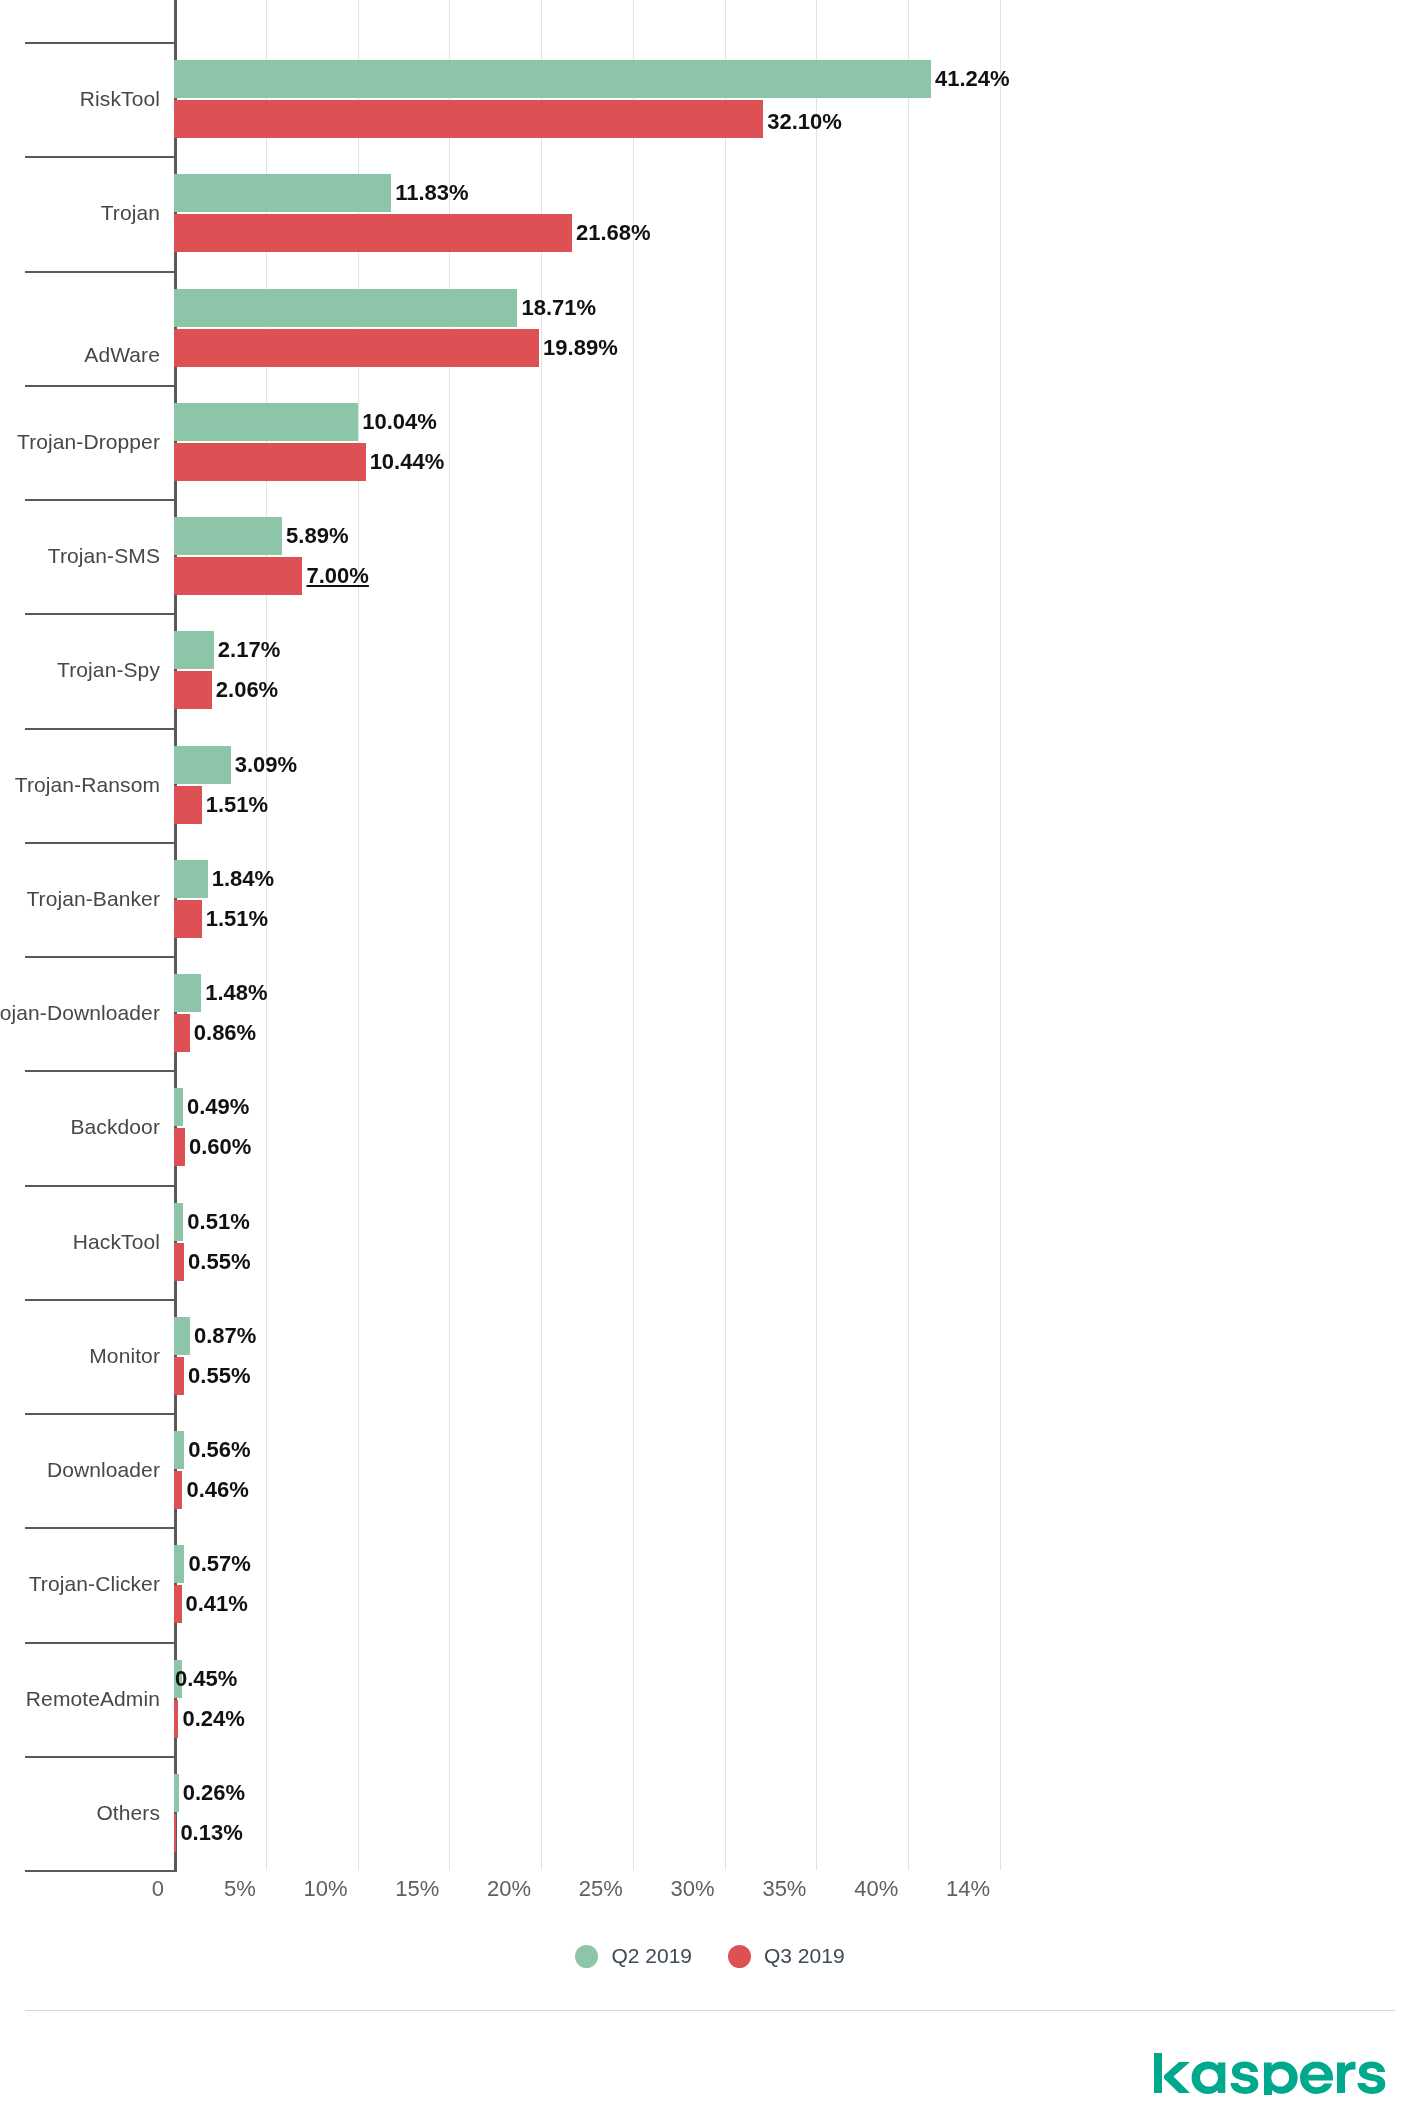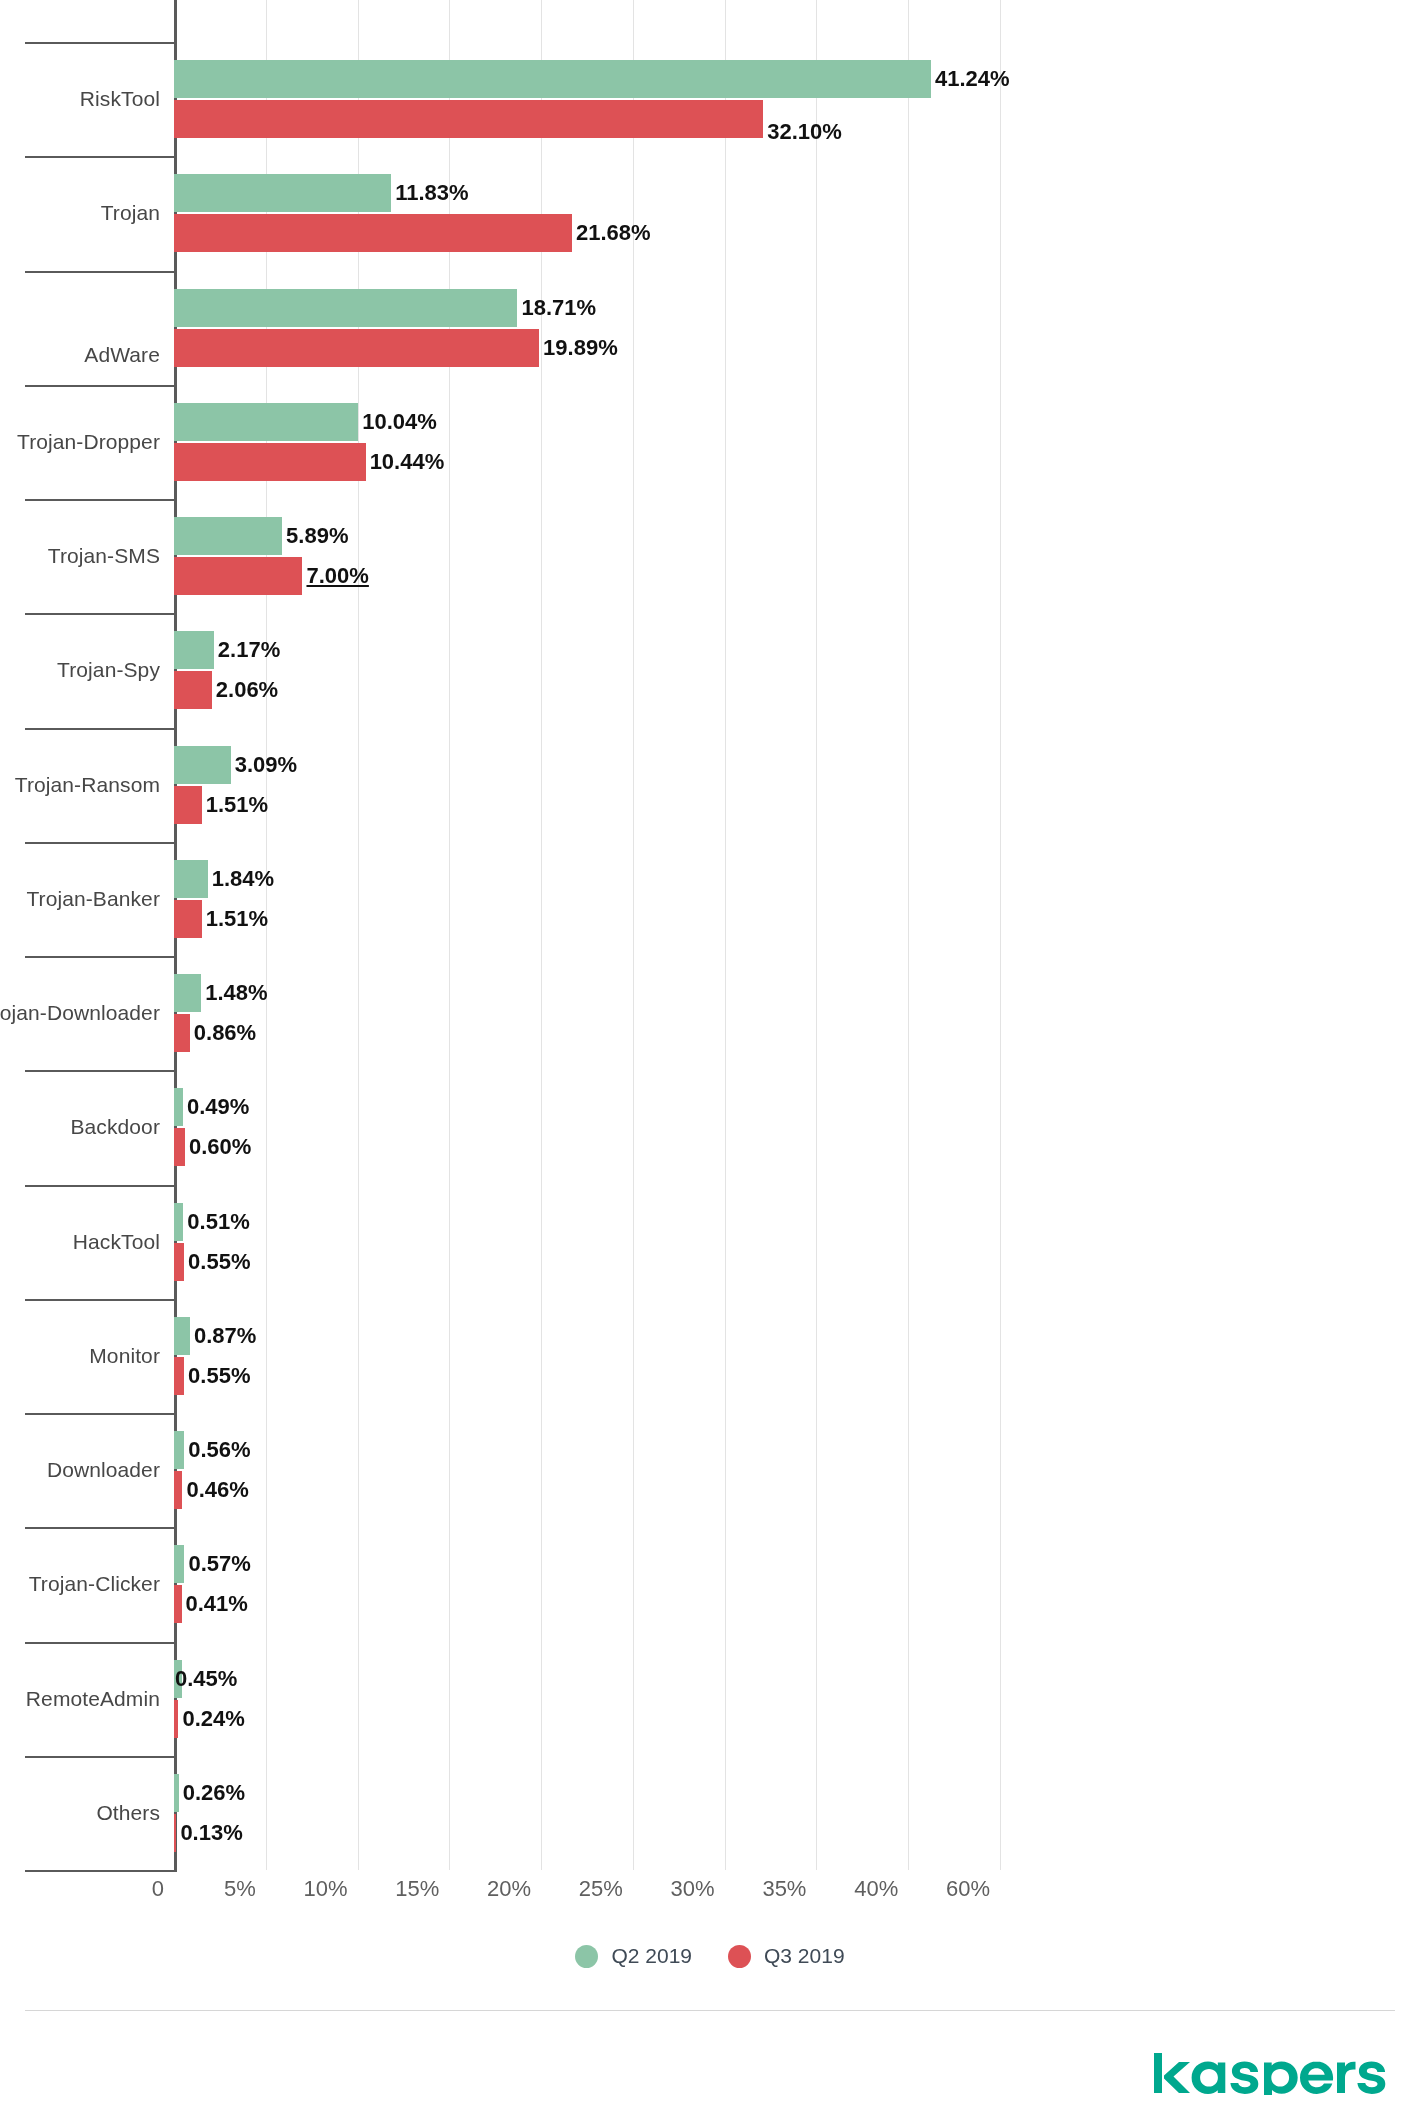--- a/index.html
+++ b/index.html
@@ -148,21 +148,21 @@
       <div class="gridline" style="left: 275.333px;"></div>
       <div class="gridline" style="left: 367.111px;"></div>
       <div class="gridline" style="left: 458.889px;"></div>
       <div class="gridline" style="left: 550.667px;"></div>
       <div class="gridline" style="left: 642.444px;"></div>
       <div class="gridline" style="left: 734.222px;"></div>
       <div class="gridline" style="left: 826px;"></div>
       <div class="bar q2" style="top: 18.125px; left: 0px; width: 756.983px;"></div>
       <div class="vlabel" style="top: 37.125px; left: 760.983px;">41.24%</div>
       <div class="bar q3" style="top: 58.125px; left: 0px; width: 589.213px;"></div>
-      <div class="vlabel" style="top: 90px; left: 593.213px;">32.10%</div>
+      <div class="vlabel" style="top: 80px; left: 593.213px;">32.10%</div>
       <div class="bar q2" style="top: 132.375px; left: 0px; width: 217.146px;"></div>
       <div class="vlabel" style="top: 151.375px; left: 221.146px;">11.83%</div>
       <div class="bar q3" style="top: 172.375px; left: 0px; width: 397.948px;"></div>
       <div class="vlabel" style="top: 191.375px; left: 401.948px;">21.68%</div>
       <div class="bar q2" style="top: 246.625px; left: 0px; width: 343.432px;"></div>
       <div class="vlabel" style="top: 265.625px; left: 347.432px;">18.71%</div>
       <div class="bar q3" style="top: 286.625px; left: 0px; width: 365.092px;"></div>
       <div class="vlabel" style="top: 305.625px; left: 369.092px;">19.89%</div>
       <div class="bar q2" style="top: 360.875px; left: 0px; width: 184.29px;"></div>
       <div class="vlabel" style="top: 379.875px; left: 188.29px;">10.04%</div>
@@ -221,21 +221,21 @@
   <div class="xticks" id="xticks">
       <div class="xtick" style="left: 174px;">0</div>
       <div class="xtick" style="left: 265.778px;">5%</div>
       <div class="xtick" style="left: 357.556px;">10%</div>
       <div class="xtick" style="left: 449.333px;">15%</div>
       <div class="xtick" style="left: 541.111px;">20%</div>
       <div class="xtick" style="left: 632.889px;">25%</div>
       <div class="xtick" style="left: 724.667px;">30%</div>
       <div class="xtick" style="left: 816.444px;">35%</div>
       <div class="xtick" style="left: 908.222px;">40%</div>
-      <div class="xtick" style="left: 1000px;">60%</div>
+      <div class="xtick" style="left: 1000px;">14%</div>
     </div>
 </div>
 
 <div class="legend" id="legend">
     <div class="legend-item">
       <span class="legend-dot q2"></span>
       <span class="legend-text">Q2 2019</span>
     </div>
     <div class="legend-item">
       <span class="legend-dot q3"></span>

